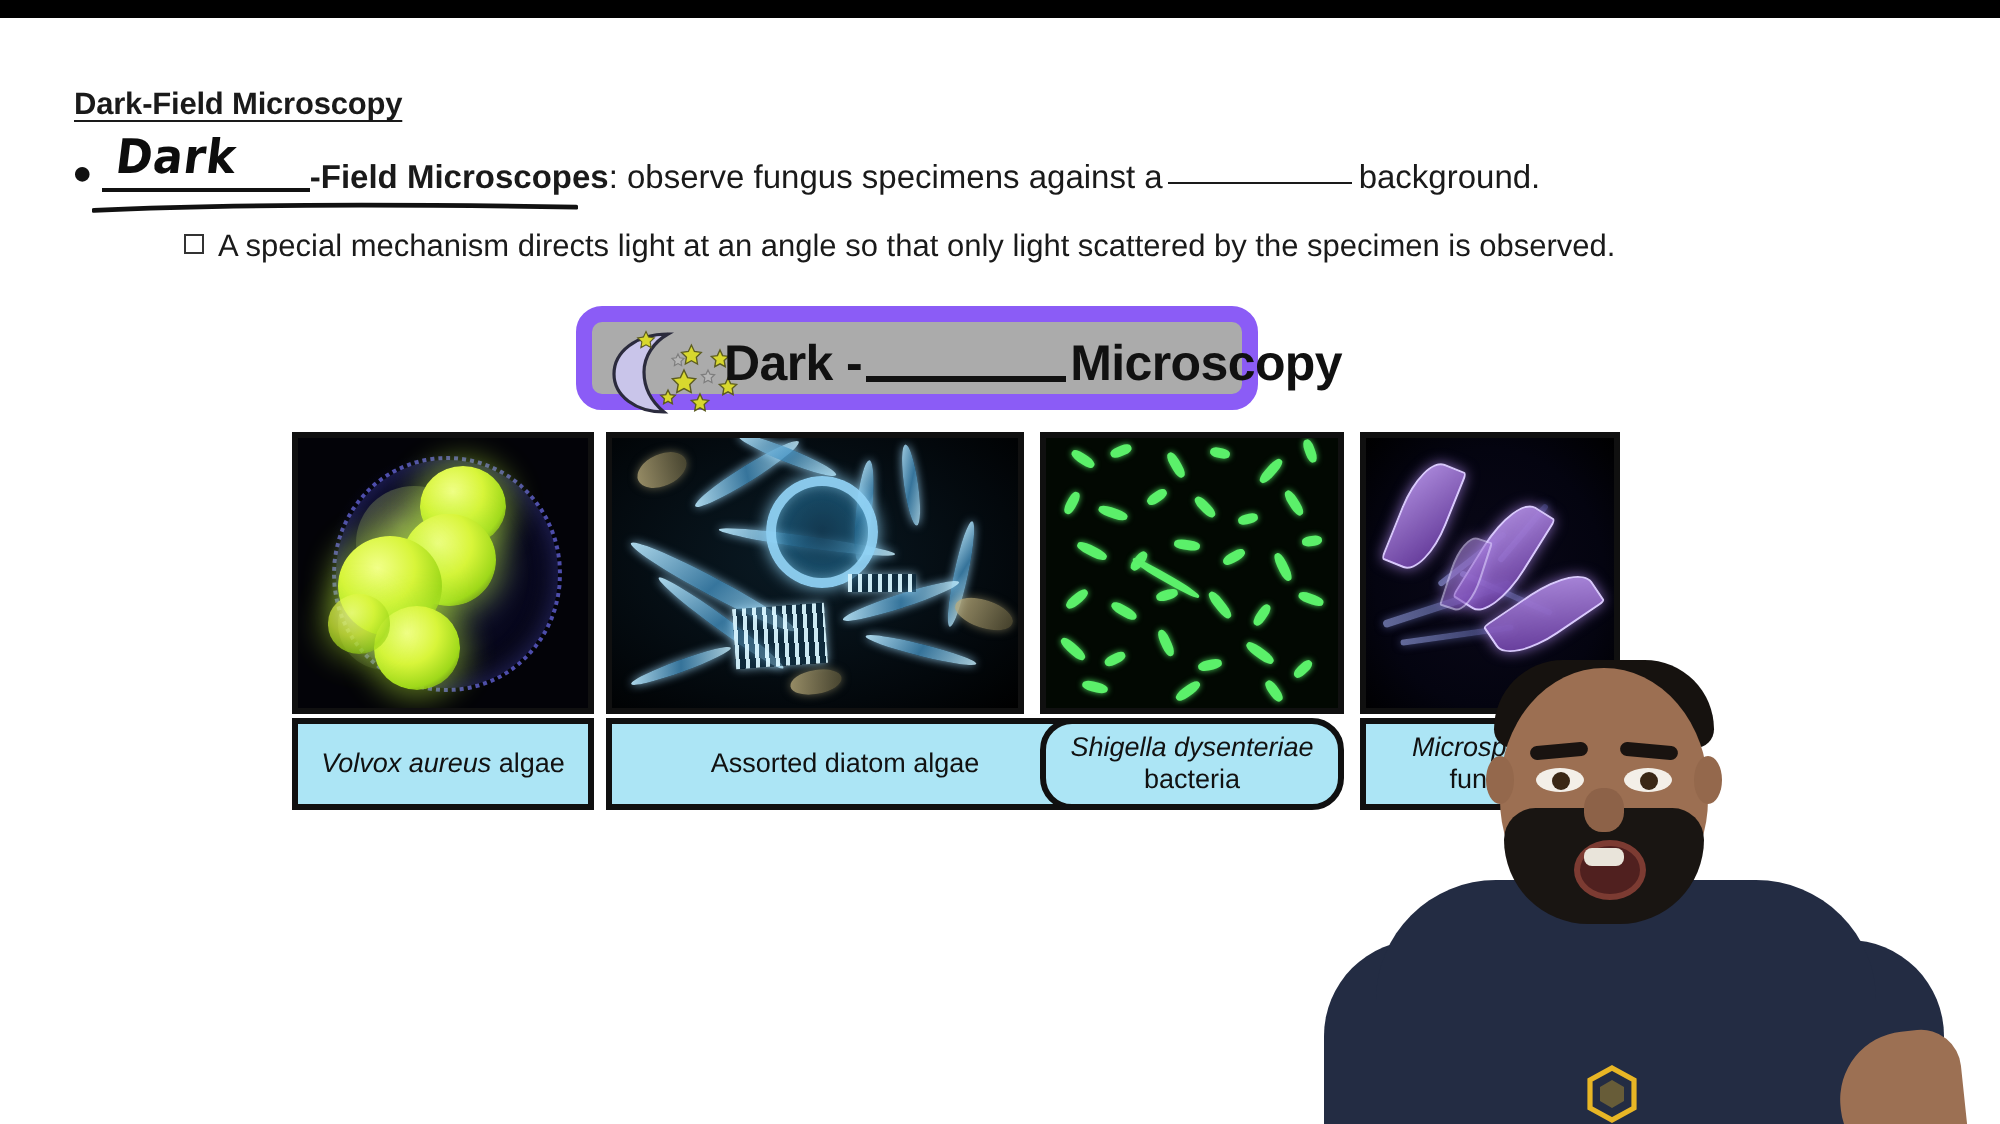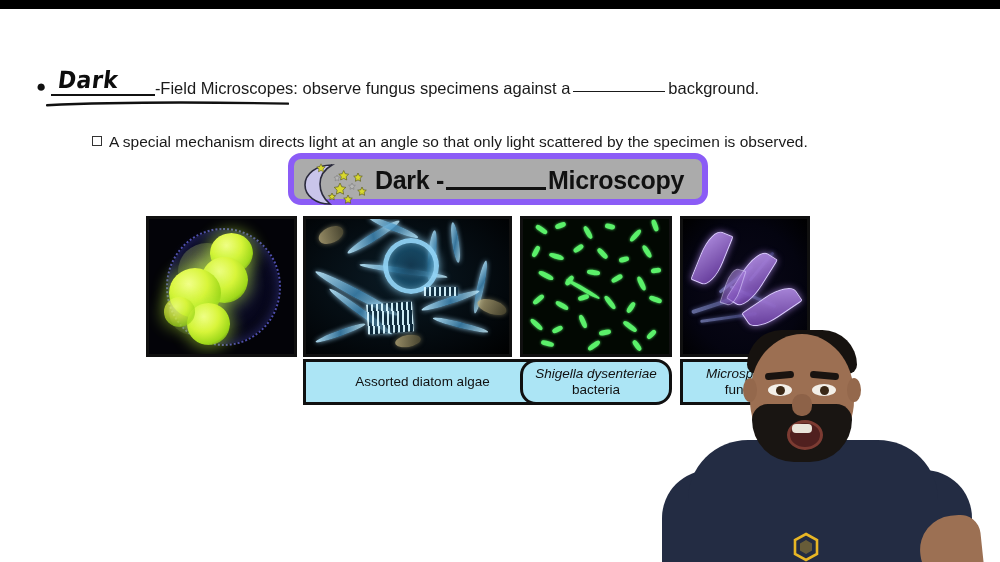--- a/index.html
+++ b/index.html
@@ -78,21 +78,21 @@
   }
   .hand-rule {
     position: absolute;
     left: 0;
     bottom: 4px;
     width: 104px;
     height: 0;
     border-bottom: 2px solid #111;
   }
   .bold-run {
-    font-weight: normal;
+    font-weight: bold;
   }
   .long-underline {
     position: absolute;
     left: 46px;
     top: 101px;
     width: 243px;
     height: 6px;
     overflow: hidden;
   }
   .long-underline svg { display: block; }
@@ -102,46 +102,45 @@
     width: 92px;
     vertical-align: 2px;
     margin: 0 3px;
     height: 13px;
   }
 
   
   .sub-line {
     position: absolute;
     left: 92px;
-    top: 133px;
+    top: 115px;
     font-size: 15.5px;
     color: #1a1a1a;
     white-space: nowrap;
   }
   .sq-bullet {
     display: inline-block;
     width: 8px;
     height: 8px;
     border: 1.4px solid #333;
     margin-right: 7px;
     vertical-align: 1px;
   }
 
   
   .banner {
     position: absolute;
     left: 288px;
     top: 153px;
-    width: 420px;
+    width: 341px;
     height: 52px;
     background: #ababab;
-    border: 6px solid #8b5cf6;
+    border: 8px solid #8b5cf6;
     border-radius: 13px;
     box-sizing: border-box;
-    text-align: right;
   }
   .moon-icon {
     position: absolute;
     left: 6px;
     top: 2px;
     width: 78px;
     height: 46px;
   }
   .banner-text {
     position: absolute;
@@ -384,20 +383,21 @@
     color: #e8b625;
   }
 </style>
 </head>
 <body>
 
 <div id="page">
 
   <div class="top-bar"></div>
 
+  <div class="heading">Dark-Field Microscopy</div>
 
   <div class="bullet-line">
     <span class="bullet-dot">●</span>
     <span class="hand-wrap">
       <span class="hand-text">Dark</span>
       <span class="hand-rule"></span>
     </span><span class="bold-run">-Field Microscopes</span><span>: observe fungus specimens against a</span><span class="blank-inline"></span><span>background.</span>
   </div>
 
   <div class="long-underline">
@@ -439,20 +439,23 @@
       <div class="volvox-bg"></div>
       <div class="v-ring"></div>
       <div class="v-dim" style="left:20%; top:18%; width:40%; height:42%;"></div>
       <div class="v-dim" style="left:14%; top:52%; width:33%; height:34%;"></div>
       <div class="v-cell" style="left:42%; top:10%; width:30%; height:30%;"></div>
       <div class="v-cell" style="left:36%; top:28%; width:32%; height:34%;"></div>
       <div class="v-cell" style="left:14%; top:36%; width:36%; height:37%;"></div>
       <div class="v-cell" style="left:26%; top:62%; width:30%; height:31%;"></div>
       <div class="v-cell" style="left:10%; top:58%; width:22%; height:22%; opacity:.75;"></div>
     </div>
+  </div>
+  <div class="cap" style="left:146px; top:359px; width:151px; height:46px;">
+    <span><span class="it">Volvox aureus</span><span> algae</span></span>
   </div>
 
   <div class="fig" style="left:303px; top:216px; width:209px; height:141px;">
     <div class="photo">
       <div class="diatom-bg"></div>
       <div class="d-shape" style="left:2%;  top:52%; width:46%; height:9px;  transform:rotate(28deg); border-radius:50%;"></div>
       <div class="d-shape" style="left:8%;  top:66%; width:38%; height:7px;  transform:rotate(36deg); border-radius:50%;"></div>
       <div class="d-shape" style="left:18%; top:10%; width:30%; height:8px;  transform:rotate(-32deg); border-radius:50%;"></div>
       <div class="d-shape" style="left:30%; top:4%;  width:26%; height:7px;  transform:rotate(22deg); border-radius:50%;"></div>
       <div class="d-shape" style="left:26%; top:36%; width:44%; height:6px;  transform:rotate(8deg); border-radius:50%;"></div>

